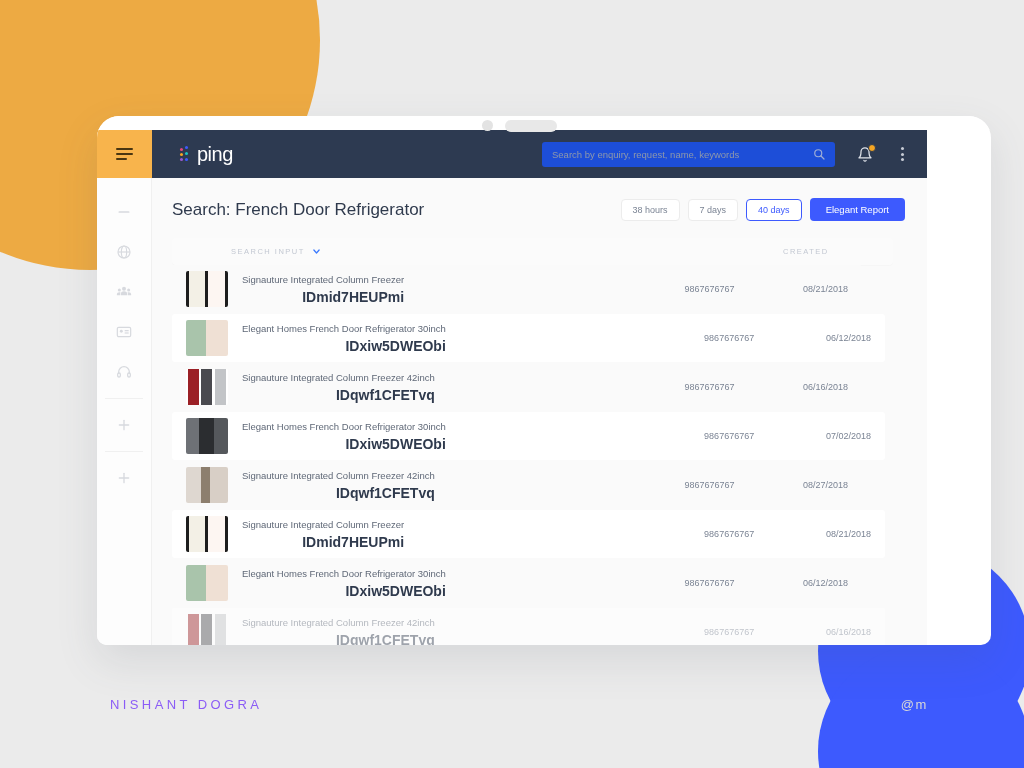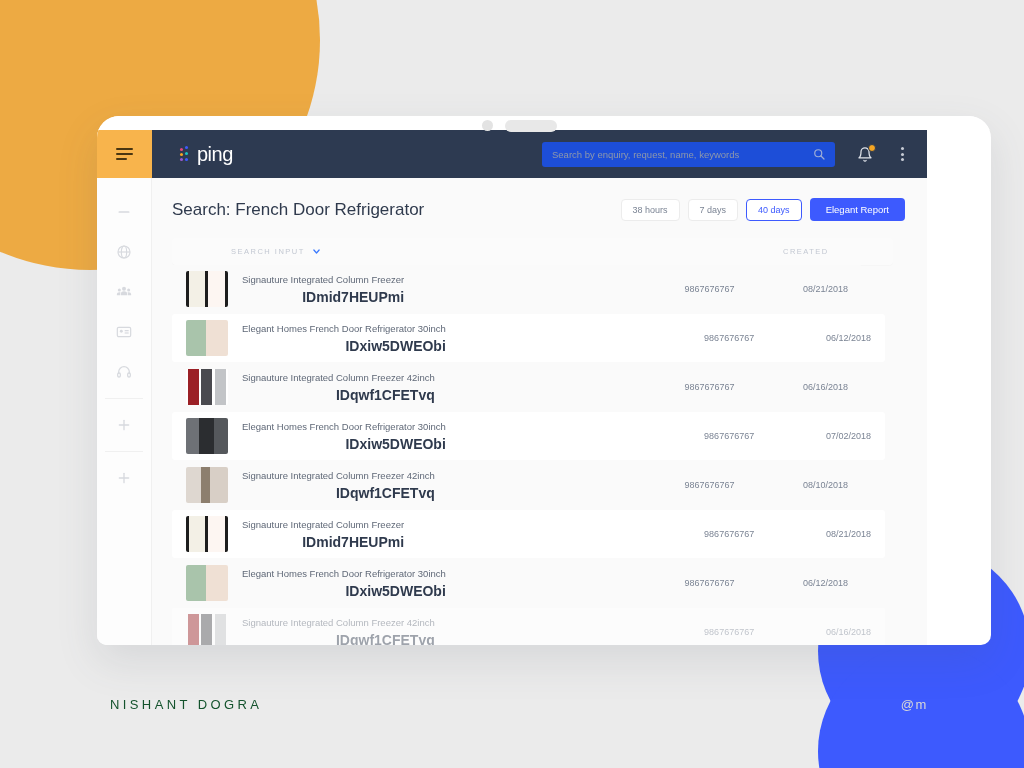--- a/index.html
+++ b/index.html
@@ -25,21 +25,21 @@
   .blob-blue-b {
     position: absolute; left: 818px; top: 645px;
     width: 212px; height: 212px; border-radius: 50%;
     background: #3d5afe;
   }
 
   
   .wm {
     position: absolute; bottom: 56px;
     font-size: 13px; letter-spacing: 3.4px;
-    color: #14532d; font-weight: 400;
+    color: #8b5cf6; font-weight: 400;
   }
   .wm-left  { left: 110px; }
   .wm-right { right: 96px; color: #d8d8d8; letter-spacing: 1.6px; }
 
   
   .device {
     position: absolute; left: 97px; top: 116px;
     width: 894px; height: 529px;
     background: #ffffff;
     border-radius: 22px 22px 10px 10px;
@@ -393,21 +393,21 @@
 
             <div class="row alt inset">
               <div class="cell-main">
                 <div class="thumb" style="background:linear-gradient(90deg,#ded7d0 0 36%,#8d7f6e 36% 58%,#d8cfc6 58% 100%)"></div>
                 <div class="txt-main">
                   <span class="t-name">Signauture Integrated Column Freezer 42inch</span>
                   <span class="t-id">IDqwf1CFETvq</span>
                 </div>
               </div>
               <div class="cell-contact">9867676767</div>
-              <div class="cell-created">08/10/2018</div>
+              <div class="cell-created">08/27/2018</div>
             </div>
 
             <div class="row wide">
               <div class="cell-main">
                 <div class="thumb" style="background:linear-gradient(90deg,#1d1d1d 0 7%,#f3f0e6 7% 46%,#1d1d1d 46% 53%,#fdf6f2 53% 93%,#1d1d1d 93% 100%)"></div>
                 <div class="txt-main">
                   <span class="t-name">Signauture Integrated Column Freezer</span>
                   <span class="t-id">IDmid7HEUPmi</span>
                 </div>
               </div>

